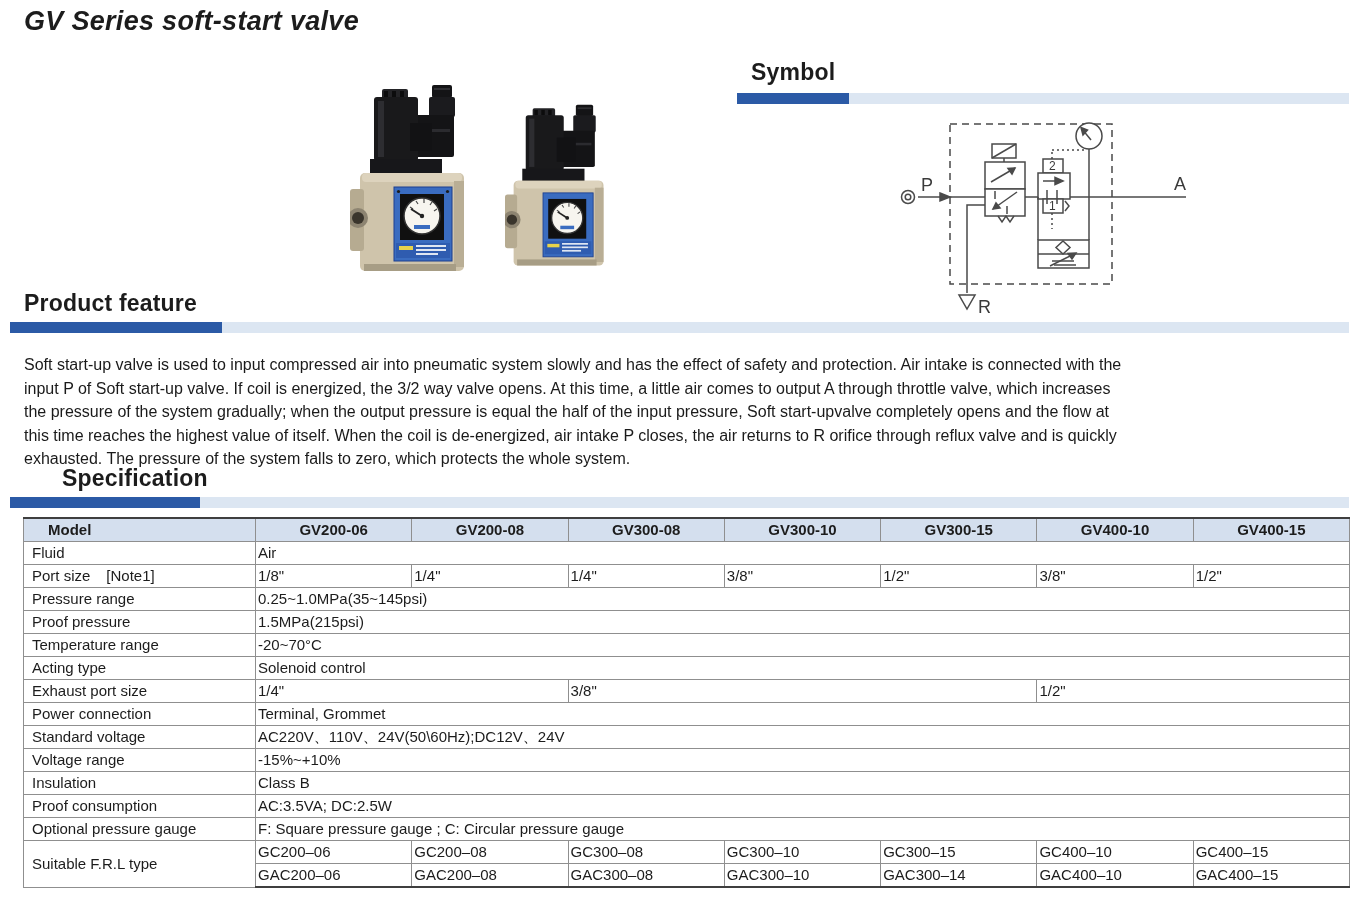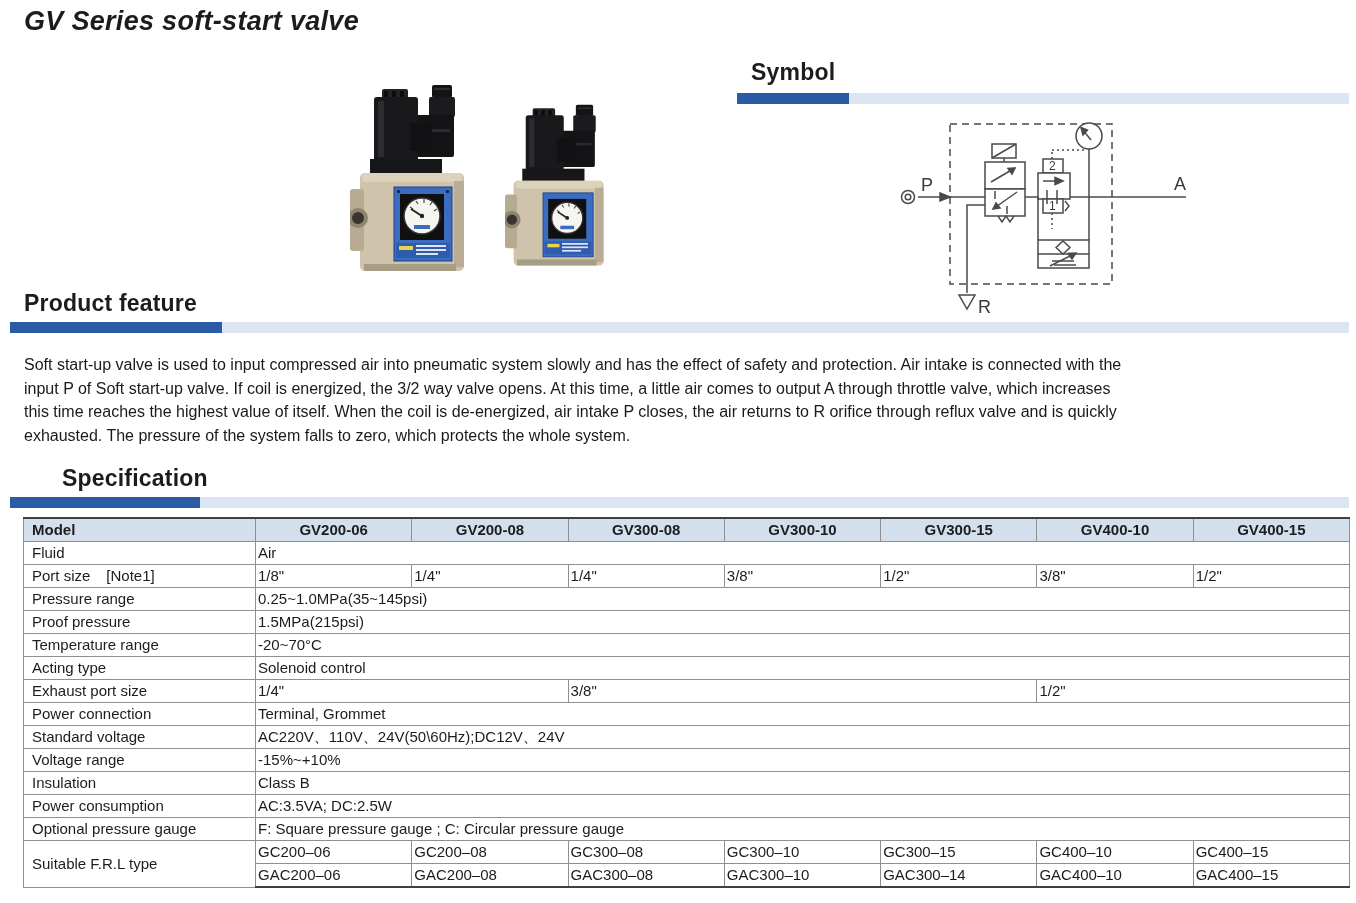--- a/index.html
+++ b/index.html
@@ -10,21 +10,21 @@
   .accent-bar{position:absolute;height:11px;background:#dce6f2;}
   .accent-bar .dark{position:absolute;left:0;top:0;height:100%;background:#2b5aa6;}
   .feature-text{position:absolute;left:24px;top:341px;font-size:16px;line-height:23.6px;color:#1a1a1a;margin-top:12px;}
   .feature-text div{white-space:nowrap;}
   
   .spec-table{position:absolute;left:23px;top:517px;width:1327px;border-collapse:collapse;table-layout:fixed;
               font-size:15px;color:#1c1c1c;}
   .spec-table th,.spec-table td{border:1px solid #8f8f8f;height:22px;line-height:20px;padding:0 6px;
               overflow:hidden;white-space:nowrap;}
   .spec-table thead th{background:#d4dfee;border-top:2px solid #3f3f3f;font-weight:bold;text-align:center;}
-  .spec-table thead th.lbl{text-align:left;padding-left:8px;}
+  .spec-table thead th.lbl{text-align:left;padding-left:24px;}
   .spec-table td.lbl{text-align:left;padding-left:8px;}
   .spec-table td.val{padding:0 2px;}
   .spec-table tbody tr:last-child td{border-bottom:2px solid #3f3f3f;}
   .note-gap{margin-left:16px;}
   
   .photo{position:absolute;}
   .diagram{position:absolute;left:888px;top:110px;}
 </style>
 </head>
 <body>
@@ -226,20 +226,21 @@
     </svg>
   </div>
 
   <div class="sec-heading" style="left:24px;top:290px;">Product feature</div>
   <div class="accent-bar" style="left:10px;top:322px;width:1339px;">
     <div class="dark" style="width:212px;"></div>
   </div>
   <div class="feature-text">
     <div>Soft start-up valve is used to input compressed air into pneumatic system slowly and has the effect of safety and protection. Air intake is connected with the</div>
     <div>input P of Soft start-up valve. If coil is energized, the 3/2 way valve opens. At this time, a little air comes to output A through throttle valve, which increases</div>
+    <div>the pressure of the system gradually; when the output pressure is equal  the half of the input pressure, Soft start-upvalve completely opens and the flow at</div>
     <div>this time reaches the highest value of itself. When the coil is de-energized, air intake P closes, the air returns to R orifice through reflux valve and is quickly</div>
     <div>exhausted. The pressure of the system falls to zero, which protects the whole system.</div>
   </div>
 
   <div class="sec-heading" style="left:24px;top:465px;margin-left:38px;">Specification</div>
   <div class="accent-bar" style="left:10px;top:497px;width:1339px;">
     <div class="dark" style="width:190px;"></div>
   </div>
 
   <table class="spec-table">
@@ -312,21 +313,21 @@
       </tr>
       <tr>
         <td class="lbl">Voltage range</td>
         <td class="val" colspan="7">-15%~+10%</td>
       </tr>
       <tr>
         <td class="lbl">Insulation</td>
         <td class="val" colspan="7">Class B</td>
       </tr>
       <tr>
-        <td class="lbl">Power consumption</td>
+        <td class="lbl">Proof consumption</td>
         <td class="val" colspan="7">AC:3.5VA; DC:2.5W</td>
       </tr>
       <tr>
         <td class="lbl">Optional pressure gauge</td>
         <td class="val" colspan="7">F: Square pressure gauge ;  C: Circular pressure gauge</td>
       </tr>
       <tr>
         <td class="lbl" rowspan="2">Suitable F.R.L type</td>
         <td class="val">GC200–06</td>
         <td class="val">GC200–08</td>

